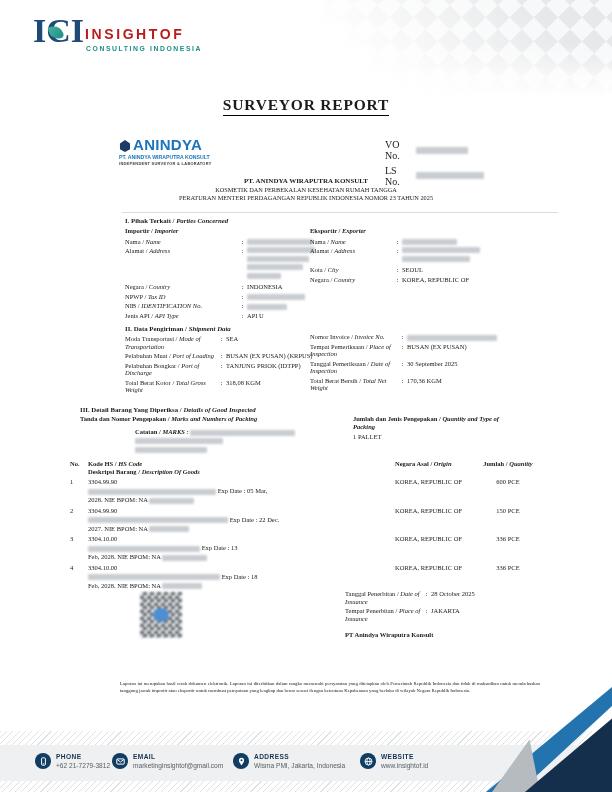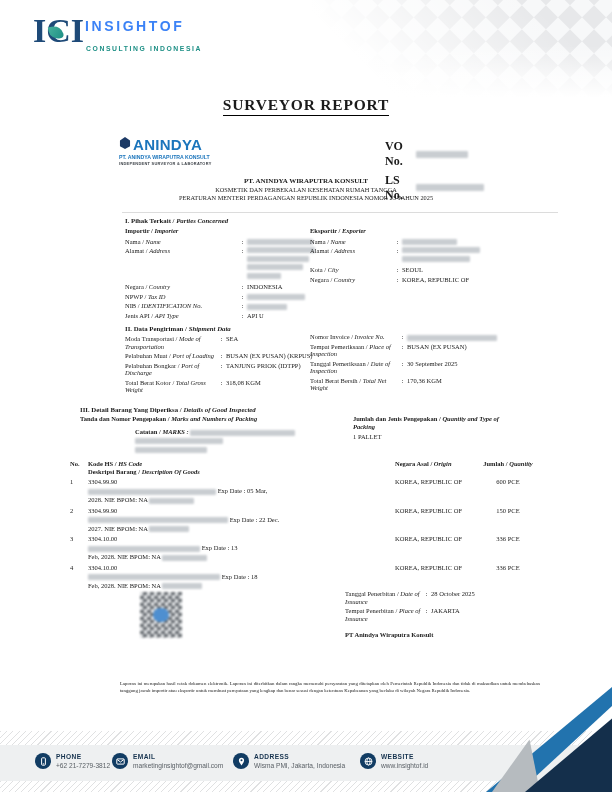--- a/index.html
+++ b/index.html
@@ -15,41 +15,41 @@
       background:linear-gradient(to bottom,rgba(255,255,255,0) 45%,#fff 96%),
                  linear-gradient(225deg,rgba(255,255,255,0) 20%,#fff 78%);}
 
   
   .brand{position:absolute;left:33px;top:14px;width:230px;height:52px;}
   .ici{position:absolute;left:0;top:0;font-family:"Liberation Serif",serif;font-weight:bold;
        font-size:34px;line-height:1;color:#1e4a78;}
   .leaf{position:absolute;left:16px;top:12px;width:14px;height:13px;
        background:linear-gradient(135deg,#46b09c,#1d8f85);
        border-radius:0 100% 40% 100%/0 100% 40% 100%;transform:rotate(-12deg);}
-  .brand-name{position:absolute;left:52px;top:4px;font-family:"Liberation Sans",sans-serif;
-       font-weight:bold;font-size:14px;color:#3b82f6;letter-spacing:2.6px;}
+  .brand-name{position:absolute;left:52px;top:12px;font-family:"Liberation Sans",sans-serif;
+       font-weight:bold;font-size:14px;color:#b91c1c;letter-spacing:2.6px;}
   .brand-tagline{position:absolute;left:53px;top:31px;font-family:"Liberation Sans",sans-serif;
        font-weight:bold;font-size:6.8px;color:#1d8f85;letter-spacing:1.6px;}
 
   
   .doc-title-wrap{position:absolute;left:0;right:0;top:96px;text-align:center;}
   .doc-title{display:inline-block;font-weight:bold;font-size:15.5px;letter-spacing:.8px;
        border-bottom:1.6px solid #000;padding-bottom:1px;}
 
   
   .anindya{position:absolute;left:119px;top:137px;width:120px;font-family:"Liberation Sans",sans-serif;}
-  .an-top{display:flex;align-items:flex-start;gap:2px;}
+  .an-top{display:flex;align-items:flex-end;gap:2px;}
   .an-icon{width:12px;height:12px;background:#1c3a66;flex:none;
        clip-path:polygon(50% 0,92% 30%,92% 78%,50% 100%,8% 78%,8% 30%);}
   .an-name{font-weight:bold;font-size:15px;color:#1b75bc;line-height:1;letter-spacing:.3px;}
   .an-l1{font-weight:bold;font-size:5.2px;color:#1b75bc;margin-top:1.5px;}
   .an-l2{font-weight:bold;font-size:3.9px;color:#3a3f46;margin-top:1px;letter-spacing:.3px;}
 
   
-  .docnos{position:absolute;left:385px;top:139px;font-size:12px;font-weight:bold;}
+  .docnos{position:absolute;left:385px;top:139px;font-size:10px;font-weight:normal;}
   .dn{display:flex;align-items:center;margin-bottom:3.5px;gap:6px;}
   .dn-la{width:25px;flex:none;}
 
   
   .rep-head{position:absolute;left:0;right:0;top:177px;text-align:center;}
   .rh-b{font-size:7px;font-weight:bold;line-height:1.3;}
   .rh-s{font-size:6.3px;line-height:1.32;}
   .rule{position:absolute;left:122px;top:212px;width:436px;height:1px;background:#dcdcdc;}
 
   

